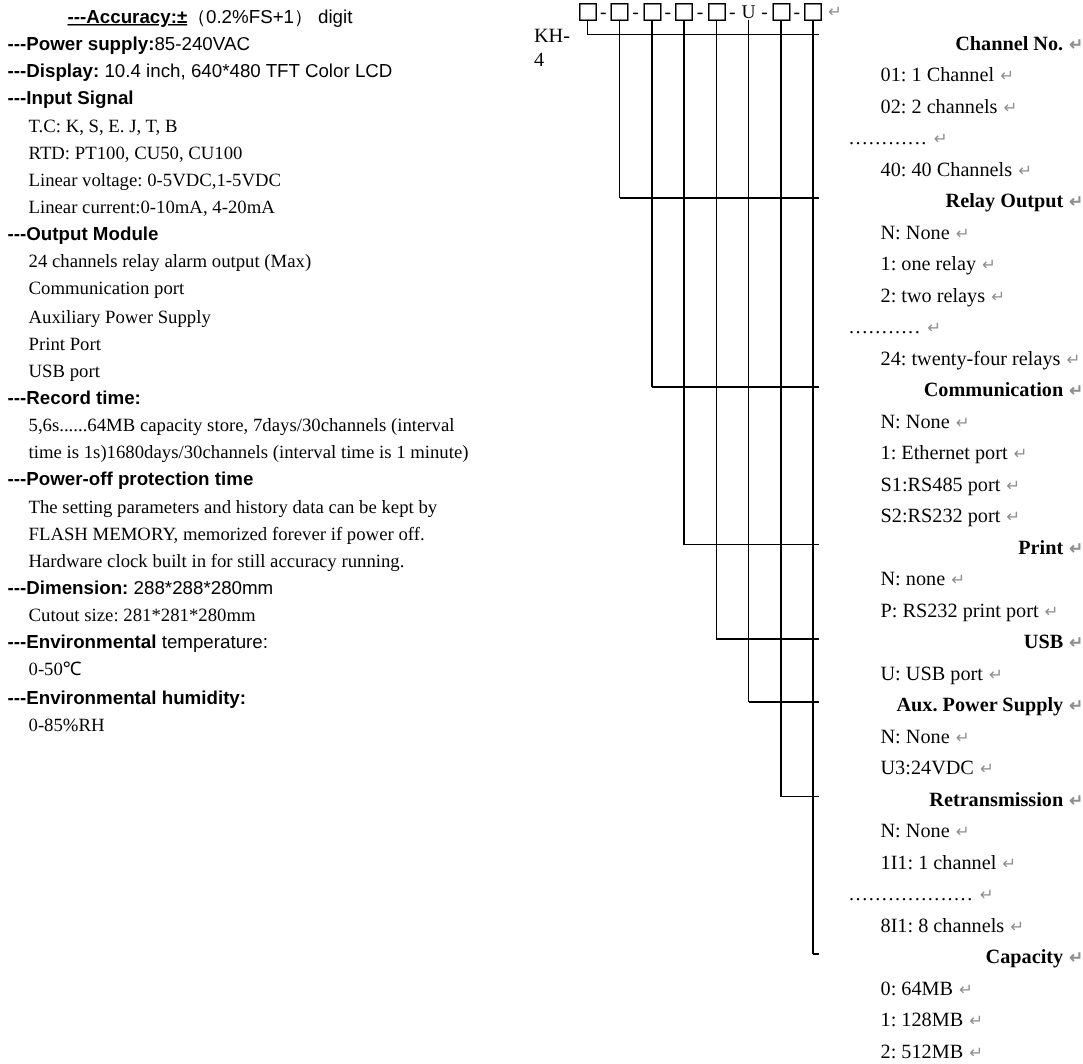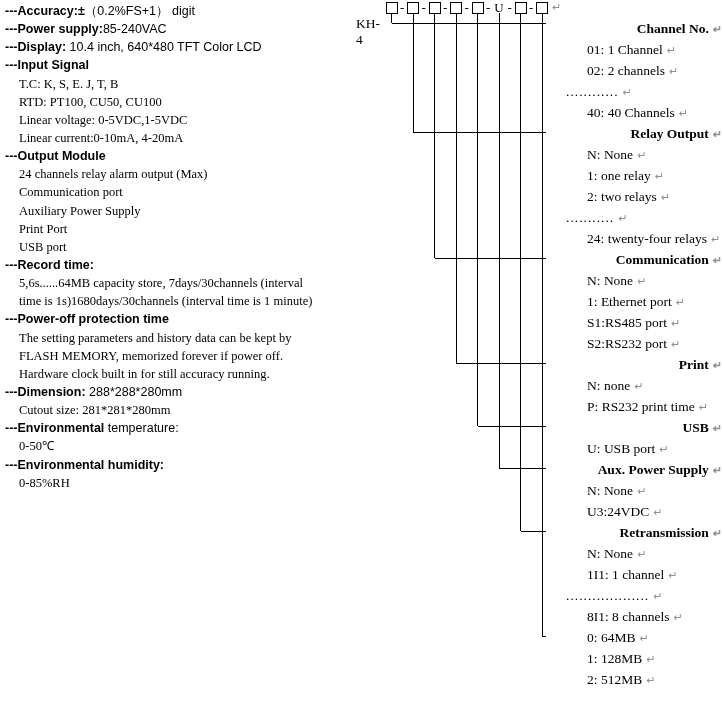--- a/index.html
+++ b/index.html
@@ -10,21 +10,21 @@
     color:#000;
   }
   
   #specs{
     position:absolute;left:5px;top:0px;width:372px;
     font-size:12.5px;line-height:18.15px;
   }
   .spec-line{white-space:pre;height:18.15px;}
   .spec-line.indent{padding-left:14px;font-family:Liberation Serif, serif;}
   .seg-b{font-weight:bold;}
-  .seg-u{}
+  .seg-u{text-decoration:underline;margin-left:40px;}
   
   #code-line{position:absolute;left:0;top:0;height:16px;font-family:"Liberation Serif",serif;}
   #code-prefix{position:absolute;left:356px;top:0px;font-size:13.5px;margin-top:16px;}
   .code-box{position:absolute;top:2px;width:10px;height:10px;border:1px solid #000;background:#fff;}
   .code-dash{position:absolute;top:0px;width:8px;text-align:center;font-size:13px;}
   .code-u{position:absolute;top:0px;width:12px;text-align:center;font-size:13px;}
   
   #connectors{position:absolute;left:0;top:0;pointer-events:none;}
   
   #order-col{
@@ -122,27 +122,28 @@
     <div class="order-line order-value"><span>2: two relays</span><span class="return-mark">↵</span></div>
     <div class="order-line order-dots"><span>...........</span><span class="return-mark">↵</span></div>
     <div class="order-line order-value"><span>24: twenty-four relays</span><span class="return-mark">↵</span></div>
     <div class="order-line order-label"><span>Communication</span><span class="return-mark">↵</span></div>
     <div class="order-line order-value"><span>N: None</span><span class="return-mark">↵</span></div>
     <div class="order-line order-value"><span>1: Ethernet port</span><span class="return-mark">↵</span></div>
     <div class="order-line order-value"><span>S1:RS485 port</span><span class="return-mark">↵</span></div>
     <div class="order-line order-value"><span>S2:RS232 port</span><span class="return-mark">↵</span></div>
     <div class="order-line order-label"><span>Print</span><span class="return-mark">↵</span></div>
     <div class="order-line order-value"><span>N: none</span><span class="return-mark">↵</span></div>
-    <div class="order-line order-value"><span>P: RS232 print time</span><span class="return-mark">↵</span></div>
+    <div class="order-line order-value"><span>P: RS232 print port</span><span class="return-mark">↵</span></div>
     <div class="order-line order-label"><span>USB</span><span class="return-mark">↵</span></div>
     <div class="order-line order-value"><span>U: USB port</span><span class="return-mark">↵</span></div>
     <div class="order-line order-label"><span>Aux. Power Supply</span><span class="return-mark">↵</span></div>
     <div class="order-line order-value"><span>N: None</span><span class="return-mark">↵</span></div>
     <div class="order-line order-value"><span>U3:24VDC</span><span class="return-mark">↵</span></div>
     <div class="order-line order-label"><span>Retransmission</span><span class="return-mark">↵</span></div>
     <div class="order-line order-value"><span>N: None</span><span class="return-mark">↵</span></div>
     <div class="order-line order-value"><span>1I1: 1 channel</span><span class="return-mark">↵</span></div>
     <div class="order-line order-dots"><span>...................</span><span class="return-mark">↵</span></div>
     <div class="order-line order-value"><span>8I1: 8 channels</span><span class="return-mark">↵</span></div>
+    <div class="order-line order-label"><span>Capacity</span><span class="return-mark">↵</span></div>
     <div class="order-line order-value"><span>0: 64MB</span><span class="return-mark">↵</span></div>
     <div class="order-line order-value"><span>1: 128MB</span><span class="return-mark">↵</span></div>
     <div class="order-line order-value"><span>2: 512MB</span><span class="return-mark">↵</span></div>
   </div>
 
 </body></html>

